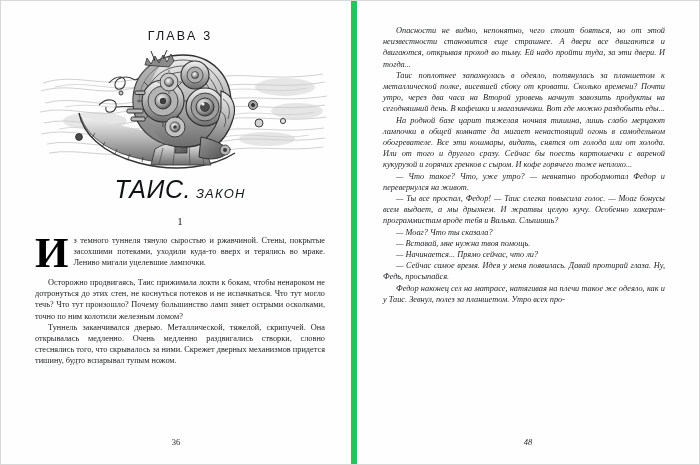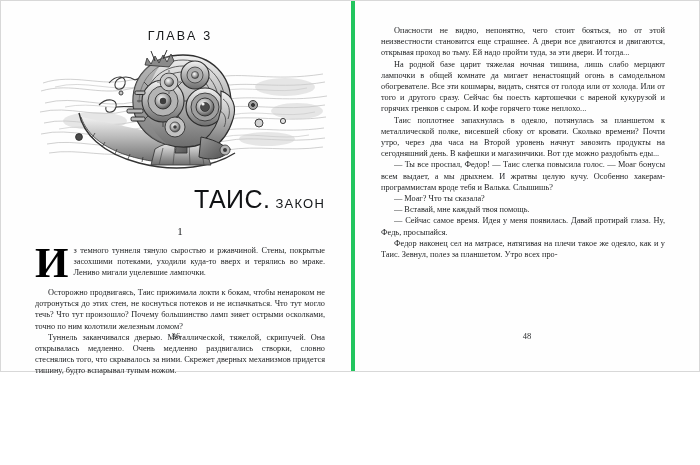--- a/index.html
+++ b/index.html
@@ -9,35 +9,35 @@
   }
   body {
     width: 700px;
     height: 465px;
     font-family: "Liberation Serif", serif;
     overflow: hidden;
   }
   #spread {
     position: relative;
     width: 700px;
-    height: 372px;
+    height: 465px;
     background: #a21caf;
     box-sizing: border-box;
     border: 1px solid #d8d8d8;
     display: flex;
   }
   .page {
     position: relative;
     width: 350px;
     height: 100%;
     box-sizing: border-box;
     background: #fefefe;
   }
   .page-left  { padding: 24px 26px 0 34px; }
-  .page-right { padding: 24px 34px 0 26px; border-left: 4px solid #22c55e; }
+  .page-right { padding: 24px 34px 0 26px; border-left: 6px solid #22c55e; font-style: italic; }
 
   
   .chapter-label {
     text-align: center;
     font-family: "Liberation Sans", sans-serif;
     font-size: 12.5px;
     letter-spacing: 2.2px;
     color: #16181a;
     margin: 4px 0 6px 0;
     font-weight: 400;
@@ -47,23 +47,24 @@
   .illustration {
     width: 296px;
     height: 120px;
     margin: 2px auto 0 auto;
     position: relative;
   }
   .illustration svg { display: block; width: 100%; height: 100%; }
 
   
   .title-block {
-    text-align: right;
-    margin: 16px 0 0 0;
+    text-align: center;
+    margin: 6px 0 0 0;
     white-space: nowrap;
+    font-style: italic;
   }
   .title-main {
     font-family: "Liberation Sans", sans-serif;
     font-size: 25px;
     letter-spacing: 0.5px;
     color: #101214;
     font-weight: 400;
   }
   .title-sub {
     font-family: "Liberation Sans", sans-serif;
@@ -109,21 +110,21 @@
     line-height: 34px;
     font-weight: 700;
     color: #000;
     margin: 1px 5px 0 0;
     padding: 0;
   }
 
   
   .folio {
     position: absolute;
-    bottom: 30px;
+    bottom: 17px;
     left: 0;
     width: 100%;
     text-align: center;
     font-size: 8.5px;
     color: #2a2c2e;
     font-family: "Liberation Serif", serif;
   }
 </style>
 </head>
 <body>
@@ -313,25 +314,27 @@
       <p>Осторожно продвигаясь, Таис прижимала локти к бокам, чтобы ненароком не дотронуться до этих стен, не коснуться потеков и не испачкаться. Что тут могло течь? Что тут произошло? Почему большинство ламп зияет острыми осколками, точно по ним колотили железным ломом?</p>
       <p>Туннель заканчивался дверью. Металлической, тяжелой, скрипучей. Она открывалась медленно. Очень медленно раздвигались створки, словно стеснялись того, что скрывалось за ними. Скрежет дверных механизмов придется тишину, будто вспарывал тупым ножом.</p>
     </div>
 
     <div class="folio">36</div>
   </div>
 
   <div class="page page-right">
     <div class="body-text">
       <p>Опасности не видно, непонятно, чего стоит бояться, но от этой неизвестности становится еще страшнее. А двери все двигаются и двигаются, открывая проход во тьму. Ей надо пройти туда, за эти двери. И тогда...</p>
+      <p>Таис поплотнее запахнулась в одеяло, потянулась за планшетом к металлической полке, висевшей сбоку от кровати. Сколько времени? Почти утро, через два часа на Второй уровень начнут завозить продукты на сегодняшний день. В кафешки и магазинчики. Вот где можно раздобыть еды...</p>
       <p>На родной базе царит тяжелая ночная тишина, лишь слабо мерцают лампочки в общей комнате да мигает ненастоящий огонь в самодельном обогревателе. Все эти кошмары, видать, снятся от голода или от холода. Или от того и другого сразу. Сейчас бы поесть картошечки с вареной кукурузой и горячих гренков с сыром. И кофе горячего тоже неплохо...</p>
-      <p>Таис поплотнее запахнулась в одеяло, потянулась за планшетом к металлической полке, висевшей сбоку от кровати. Сколько времени? Почти утро, через два часа на Второй уровень начнут завозить продукты на сегодняшний день. В кафешки и магазинчики. Вот где можно раздобыть еды...</p>
+      <p class="dialogue">— Что такое? Что, уже утро? — невнятно пробормотал Федор и перевернулся на живот.</p>
       <p class="dialogue">— Ты все проспал, Федор! — Таис слегка повысила голос. — Моаг бонусы всем выдает, а мы дрыхнем. И жратвы целую кучу. Особенно хакерам-программистам вроде тебя и Валька. Слышишь?</p>
       <p class="dialogue">— Моаг? Что ты сказала?</p>
-      <p class="dialogue">— Вставай, мне каждый твоя помощь.</p>
+      <p class="dialogue">— Вставай, мне нужна твоя помощь.</p>
+      <p class="dialogue">— Начинается... Прямо сейчас, что ли?</p>
       <p class="dialogue">— Сейчас самое время. Идея у меня появилась. Давай протирай глаза. Ну, Федь, просыпайся.</p>
       <p>Федор наконец сел на матрасе, натягивая на плечи такое же одеяло, как и у Таис. Зевнул, полез за планшетом. Утро всех про-</p>
     </div>
 
     <div class="folio">48</div>
   </div>
 
 </div>
 
 </body></html>

